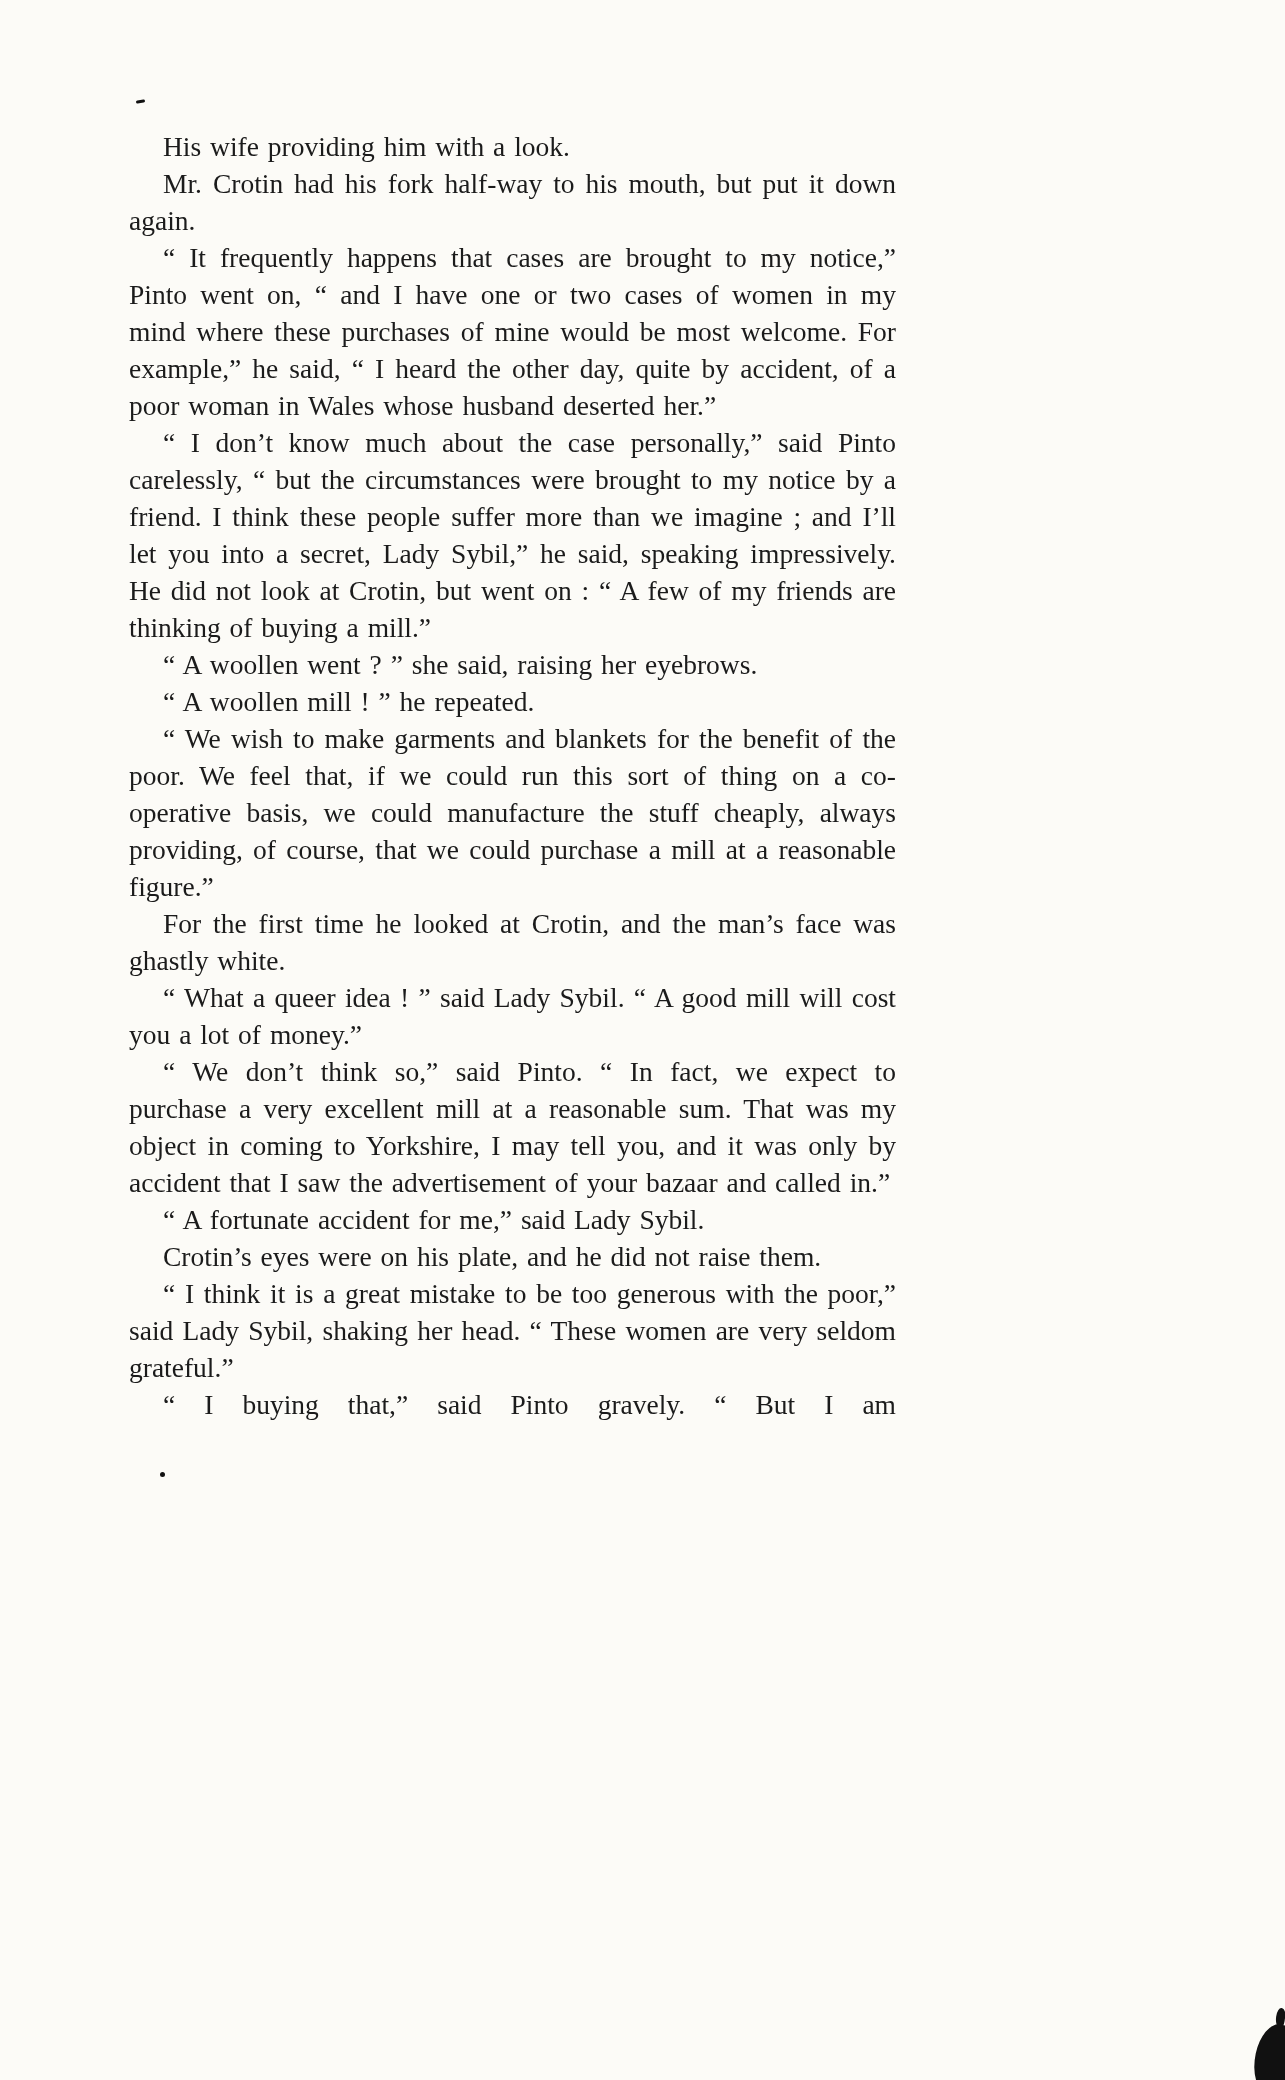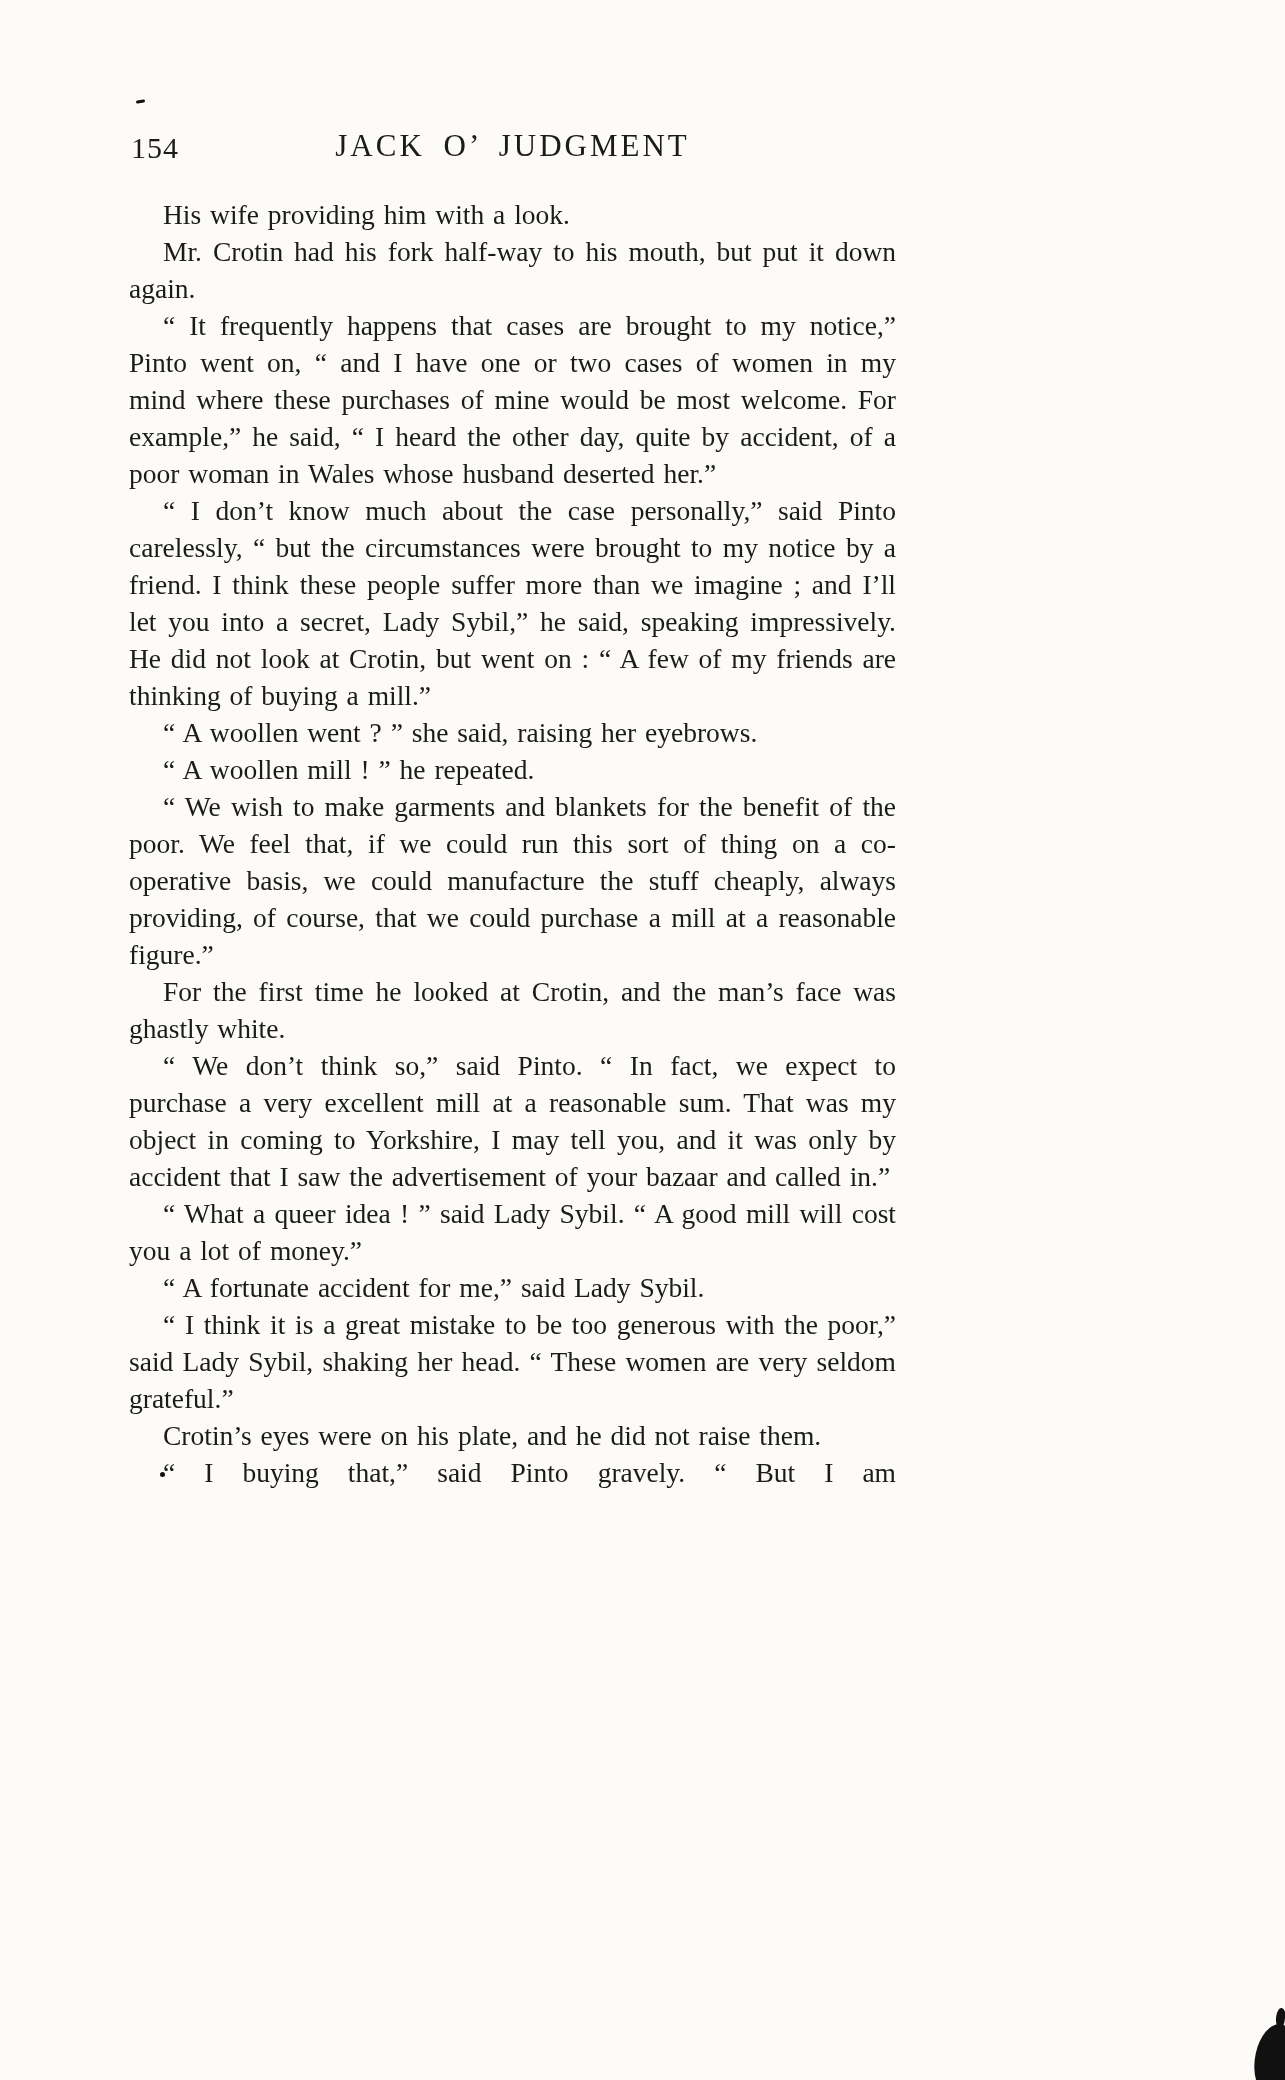--- a/index.html
+++ b/index.html
@@ -87,39 +87,35 @@
     transform: rotate(8deg);
   }
 </style>
 </head>
 <body>
 
 <div class="scan-page">
 
   <div class="text-block">
 
-    <header class="running-head">
-      <span class="page-number">154</span>
-      <span class="page-title">JACK O’ JUDGMENT</span>
-    </header>
 
     <main class="body-text">
       <p>His wife providing him with a look.</p>
       <p>Mr. Crotin had his fork half-way to his mouth, but put it down again.</p>
       <p>“ It frequently happens that cases are brought to my notice,” Pinto went on, “ and I have one or two cases of women in my mind where these purchases of mine would be most welcome. For example,” he said, “ I heard the other day, quite by accident, of a poor woman in Wales whose husband deserted her.”</p>
       <p>“ I don’t know much about the case personally,” said Pinto carelessly, “ but the circumstances were brought to my notice by a friend. I think these people suffer more than we imagine ; and I’ll let you into a secret, Lady Sybil,” he said, speaking impressively. He did not look at Crotin, but went on : “ A few of my friends are thinking of buying a mill.”</p>
       <p>“ A woollen went ? ” she said, raising her eyebrows.</p>
       <p>“ A woollen mill ! ” he repeated.</p>
       <p>“ We wish to make garments and blankets for the benefit of the poor. We feel that, if we could run this sort of thing on a co-operative basis, we could manufacture the stuff cheaply, always providing, of course, that we could purchase a mill at a reasonable figure.”</p>
       <p>For the first time he looked at Crotin, and the man’s face was ghastly white.</p>
+      <p>“ What a queer idea ! ” said Lady Sybil. “ A good mill will cost you a lot of money.”</p>
       <p>“ We don’t think so,” said Pinto. “ In fact, we expect to purchase a very excellent mill at a reasonable sum. That was my object in coming to Yorkshire, I may tell you, and it was only by accident that I saw the advertisement of your bazaar and called in.”</p>
-      <p>“ What a queer idea ! ” said Lady Sybil. “ A good mill will cost you a lot of money.”</p>
       <p>“ A fortunate accident for me,” said Lady Sybil.</p>
+      <p>Crotin’s eyes were on his plate, and he did not raise them.</p>
       <p>“ I think it is a great mistake to be too generous with the poor,” said Lady Sybil, shaking her head. “ These women are very seldom grateful.”</p>
-      <p>Crotin’s eyes were on his plate, and he did not raise them.</p>
       <p class="force-justify">“ I buying that,” said Pinto gravely. “ But I am</p>
     </main>
 
   </div>
 
   <div class="artifact artifact-dash"></div>
   <div class="artifact artifact-dot"></div>
   <div class="artifact ink-smudge-main"></div>
   <div class="artifact ink-smudge-small"></div>
 

